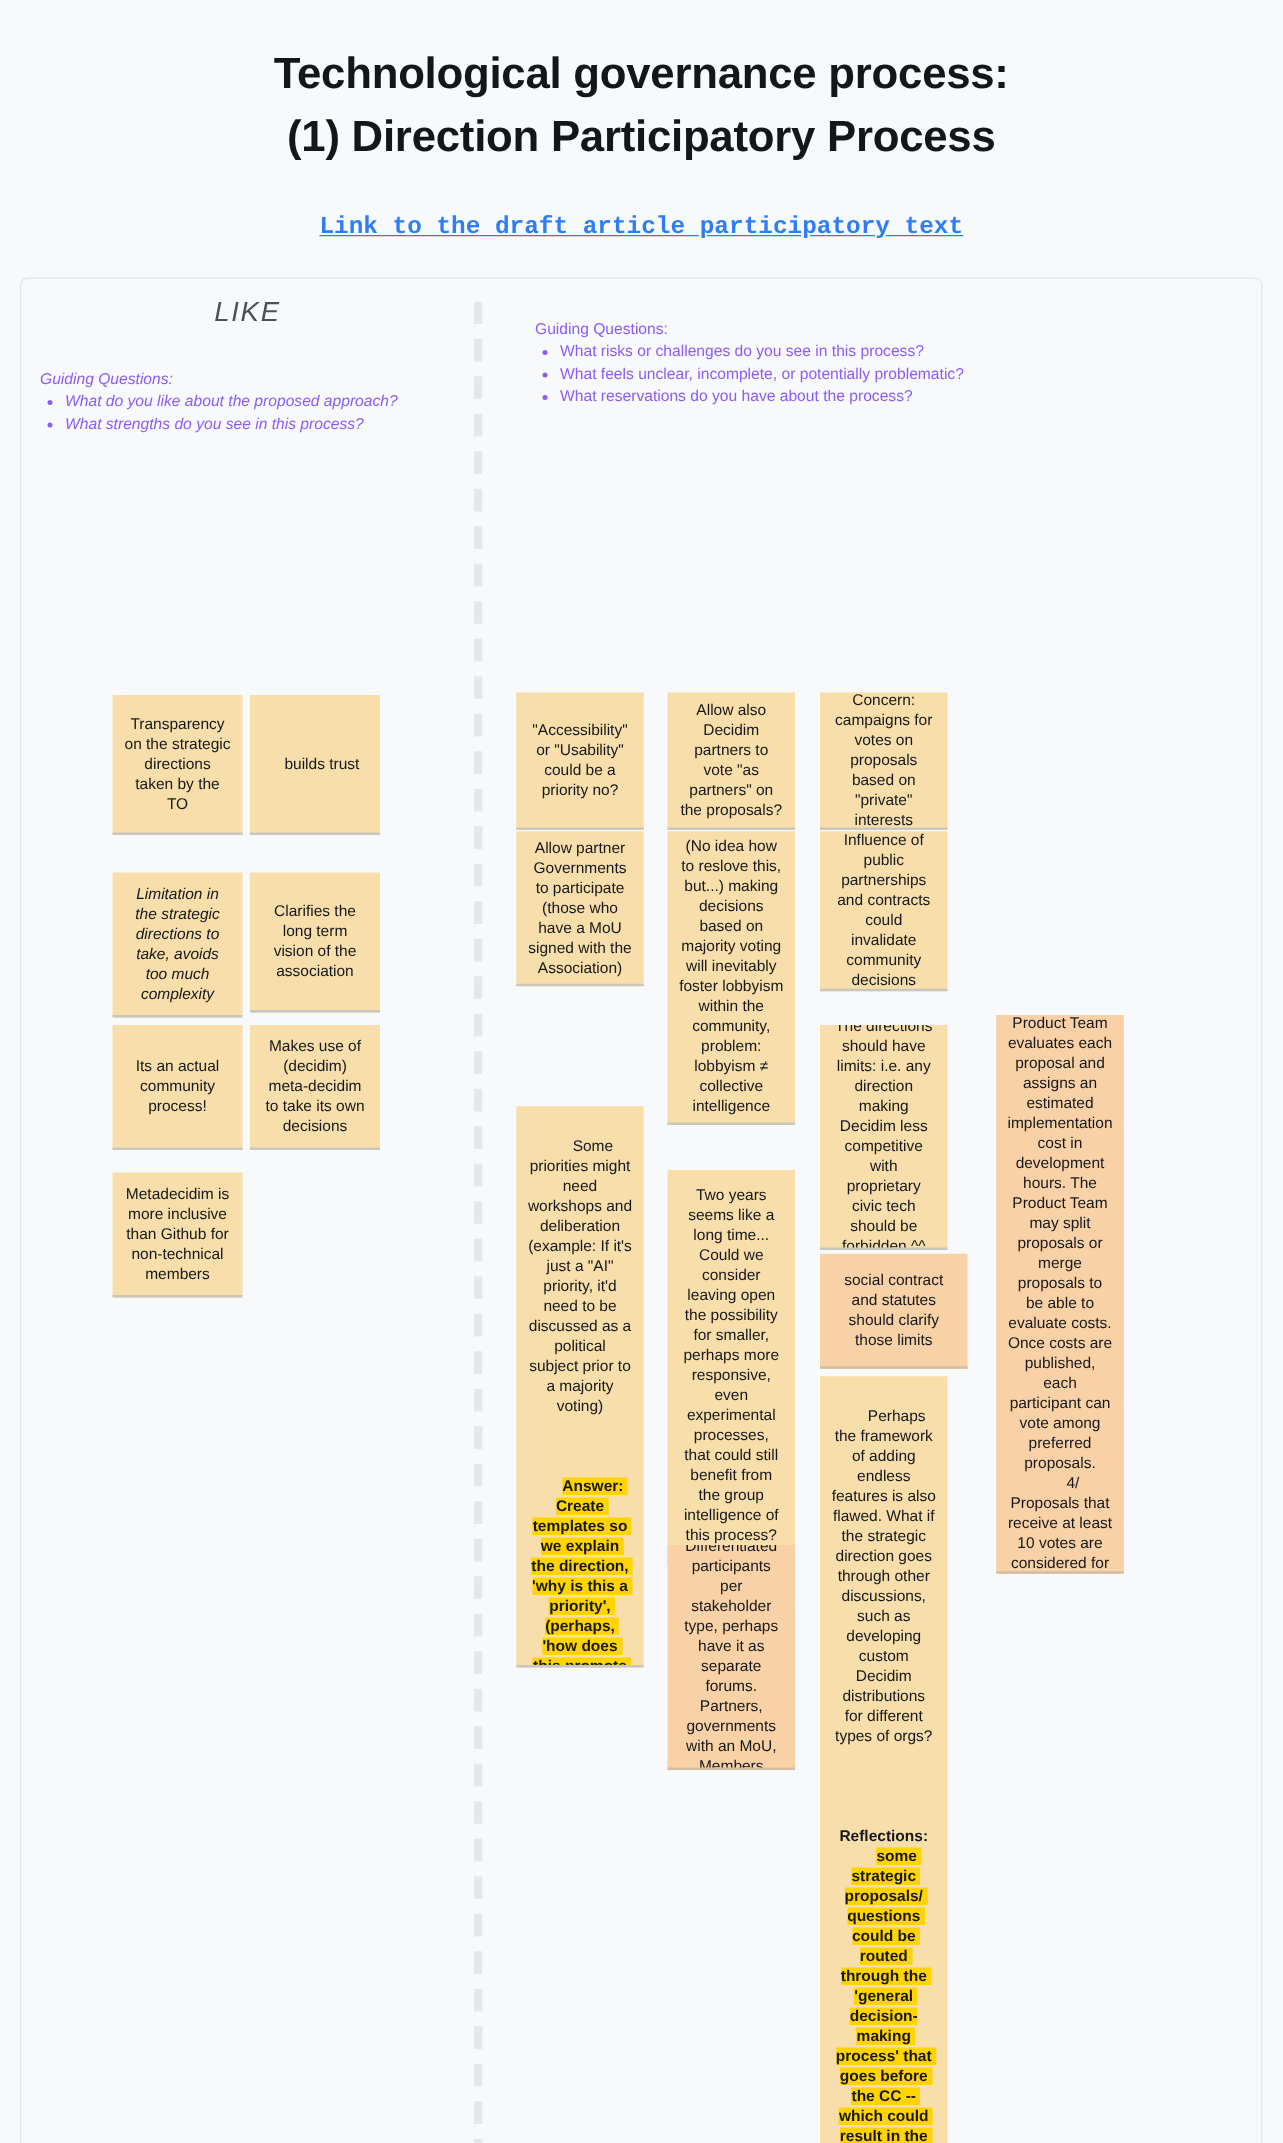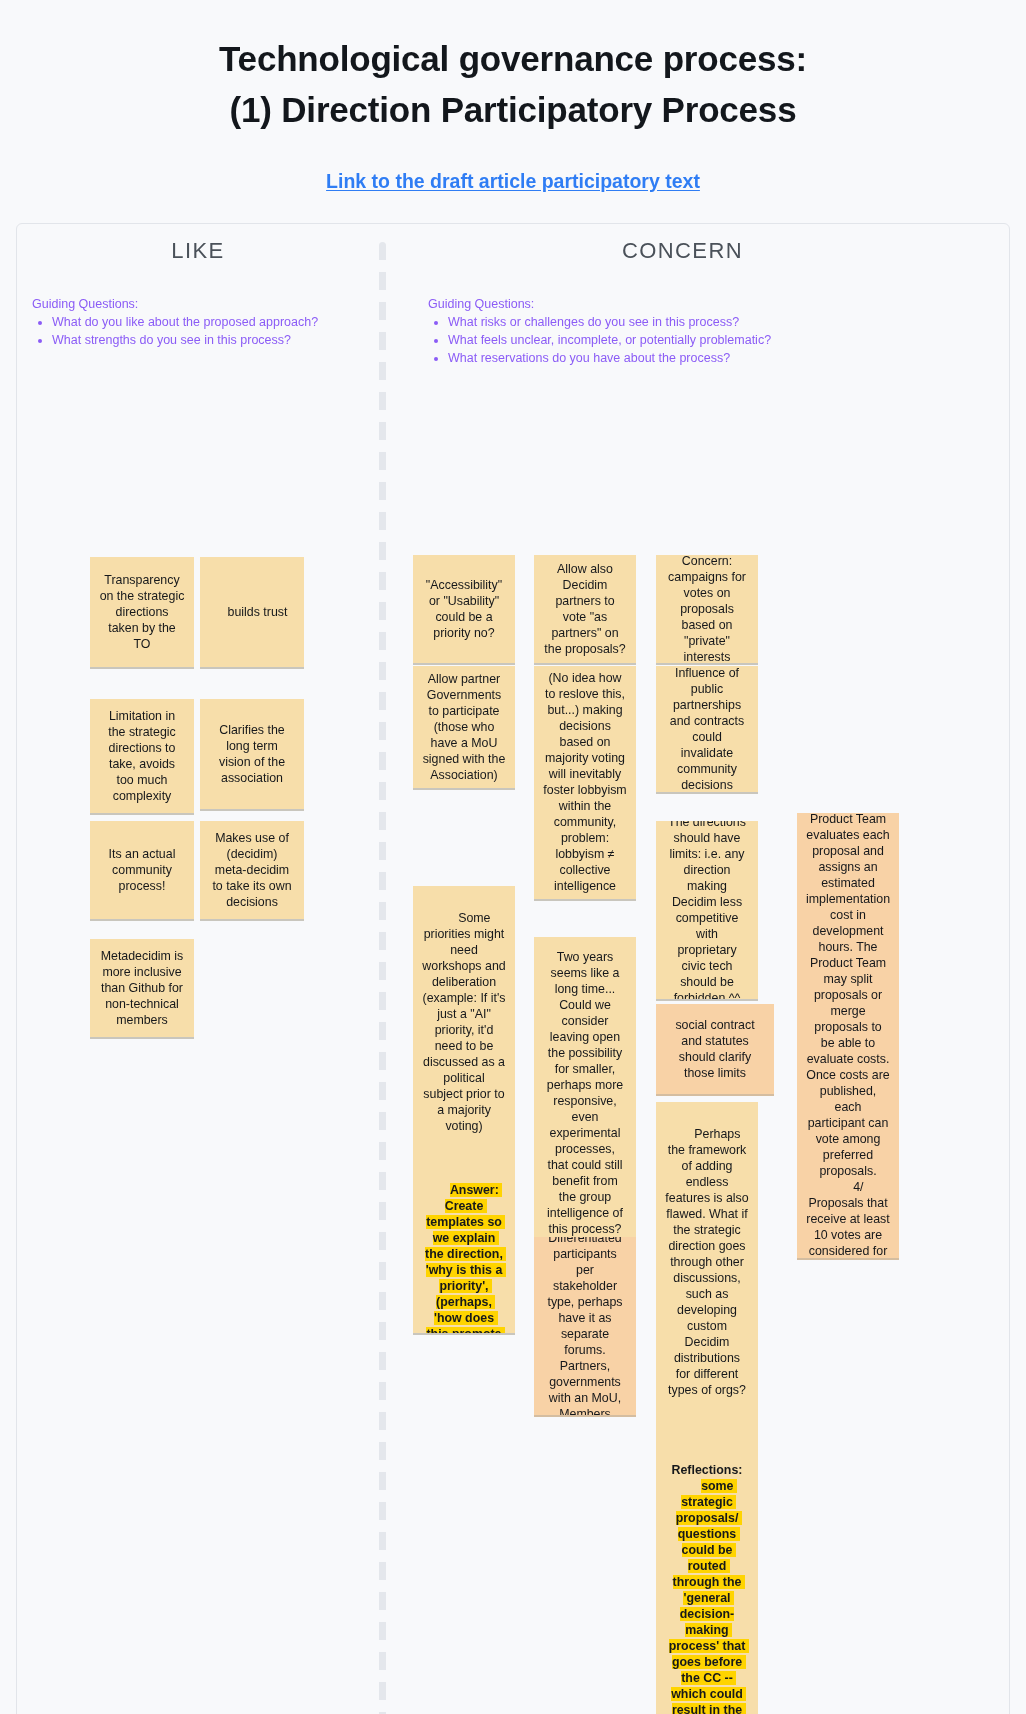--- a/index.html
+++ b/index.html
@@ -27,20 +27,21 @@
     line-height: 1.45;
     color: #13171c;
     margin: 0;
     letter-spacing: -0.2px;
   }
   .page-title .line { display: block; }
   .doc-link-wrap {
     margin-top: 34px;
     margin-bottom: 30px;
     text-align: center;
+    font-family: Liberation Mono, monospace;
   }
   .doc-link {
     font-size: 19.5px;
     font-weight: bold;
     color: #2f7df4;
     text-decoration: underline;
     text-underline-offset: 2px;
     cursor: pointer;
   }
 
@@ -83,20 +84,21 @@
     line-height: 1.38;
   }
   .guide .guide-title { margin: 0 0 1px 0; }
   .guide ul { margin: 0; padding-left: 20px; list-style: disc; }
   .guide li { margin: 0 0 1px 0; }
 
   .col-like {
     position: absolute;
     left: 0; top: 0;
     width: 362px;
+    font-style: italic;
   }
   .col-like .guide { padding-left: 15px; }
   .col-concern {
     position: absolute;
     left: 369px; top: 0;
     right: 0;
   }
   .col-concern .guide { padding-left: 42px; }
   .col-concern .col-head { padding-right: 30px; }
 
@@ -156,40 +158,39 @@
     </div>
   </div>
 
   <div class="note" style="left:73px; top:333px; width:104px; height:112px;">
     <span class="txt">Transparency on the strategic directions taken by the TO</span>
   </div>
   <div class="note" style="left:183px; top:333px; width:104px; height:112px;padding-left:20px;">
     <span class="txt">builds trust</span>
   </div>
 
-  <div class="note" style="left:73px; top:475px; width:104px; height:116px;">
+  <div class="note" style="left:73px; top:475px; width:104px; height:116px;font-style:italic;">
     <span class="txt">Limitation in the strategic directions to take, avoids too much complexity</span>
   </div>
   <div class="note" style="left:183px; top:475px; width:104px; height:112px;">
     <span class="txt">Clarifies the long term vision of the association</span>
   </div>
 
   <div class="note" style="left:73px; top:597px; width:104px; height:100px;">
     <span class="txt">Its an actual community process!</span>
   </div>
   <div class="note" style="left:183px; top:597px; width:104px; height:100px;">
     <span class="txt">Makes use of (decidim) meta-decidim to take its own decisions</span>
   </div>
 
   <div class="note" style="left:73px; top:715px; width:104px; height:100px;">
     <span class="txt">Metadecidim is more inclusive than Github for non-technical members</span>
   </div>
 
   <div class="col-concern">
-    <h2 class="col-head">CONCERN</h2>
     <div class="guide">
       <p class="guide-title">Guiding Questions:</p>
       <ul>
         <li>What risks or challenges do you see in this process?</li>
         <li>What feels unclear, incomplete, or potentially problematic?</li>
         <li>What reservations do you have about the process?</li>
       </ul>
     </div>
   </div>
 

